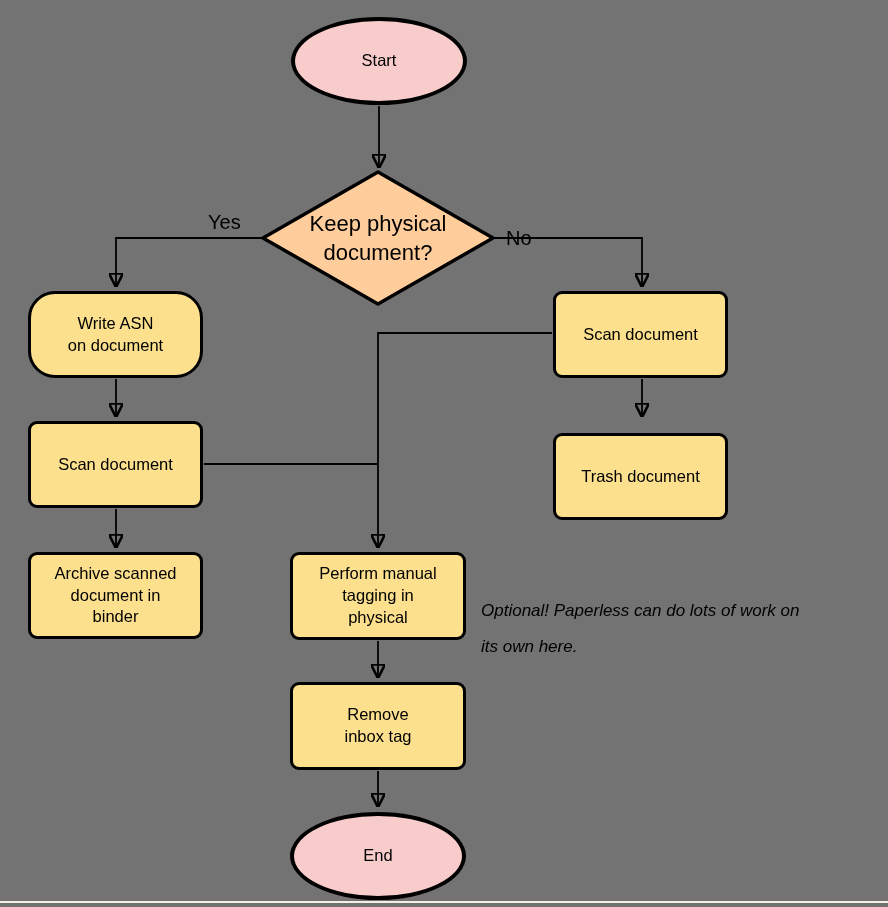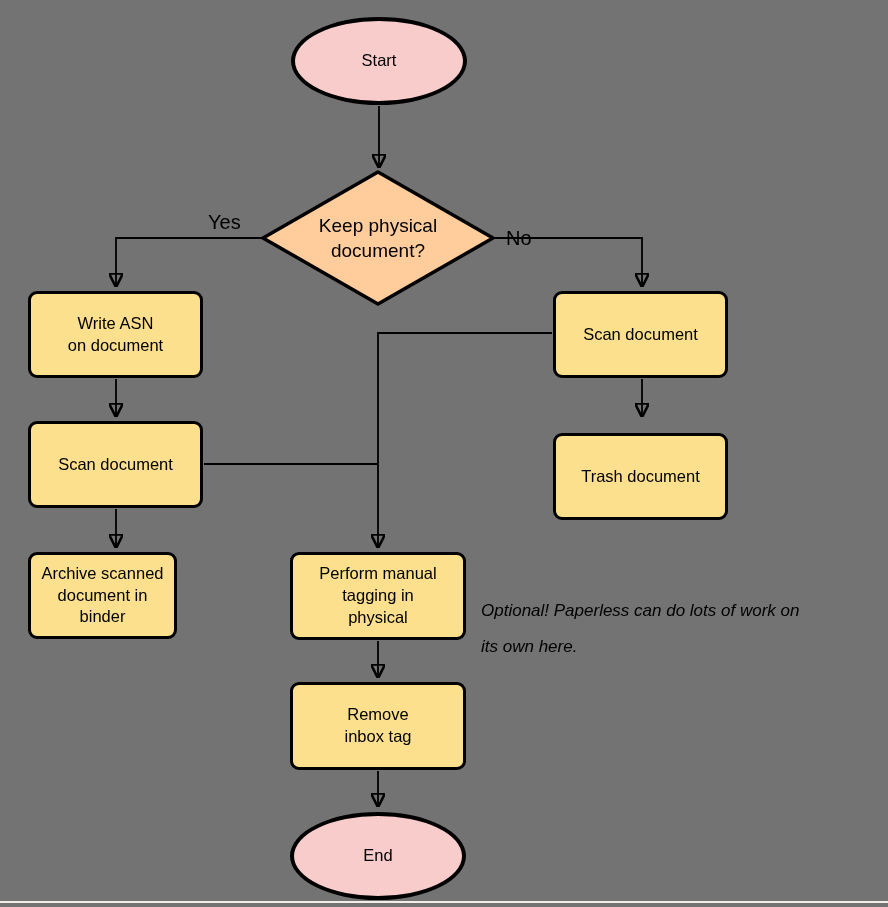--- a/index.html
+++ b/index.html
@@ -59,21 +59,21 @@
     stroke-linejoin: round;
   }
   .decision-label {
     position: absolute;
     left: 259px; top: 168px;
     width: 238px; height: 140px;
     display: flex;
     align-items: center;
     justify-content: center;
     text-align: center;
-    font-size: 19px;
+    font-size: 22px;
     line-height: 1.33;
     white-space: pre-line;
   }
   .edge-label {
     position: absolute;
     font-size: 20px;
     line-height: 1;
   }
   .note {
     position: absolute;
@@ -89,23 +89,23 @@
     position: absolute;
     left: 0;
     top: 901px;
     width: 888px;
     height: 2px;
     background: var(--hairline, #F3EEE8);
   }
 
   
   .n-start        { left: 291px; top: 17px;  width: 176px; height: 88px; }
-  .n-write-asn    { left: 28px;  top: 291px; width: 175px; height: 87px; }
+  .n-write-asn    { left: 28px;  top: 291px; width: 175px; height: 87px; border-radius: 27px; }
   .n-scan-left    { left: 28px;  top: 421px; width: 175px; height: 87px; }
-  .n-archive      { left: 28px;  top: 552px; width: 149px; height: 87px; }
+  .n-archive      { left: 28px;  top: 552px; width: 175px; height: 87px; }
   .n-scan-right   { left: 553px; top: 291px; width: 175px; height: 87px; }
   .n-trash        { left: 553px; top: 421px; width: 175px; height: 87px; margin-top: 12px; }
   .n-tagging      { left: 290px; top: 552px; width: 176px; height: 88px; }
   .n-remove-inbox { left: 290px; top: 682px; width: 176px; height: 88px; }
   .n-end          { left: 290px; top: 812px; width: 176px; height: 88px; }
 
   .l-yes { left: 208px; top: 212px; }
   .l-no  { left: 506px; top: 228px; }
 </style>
 </head>

